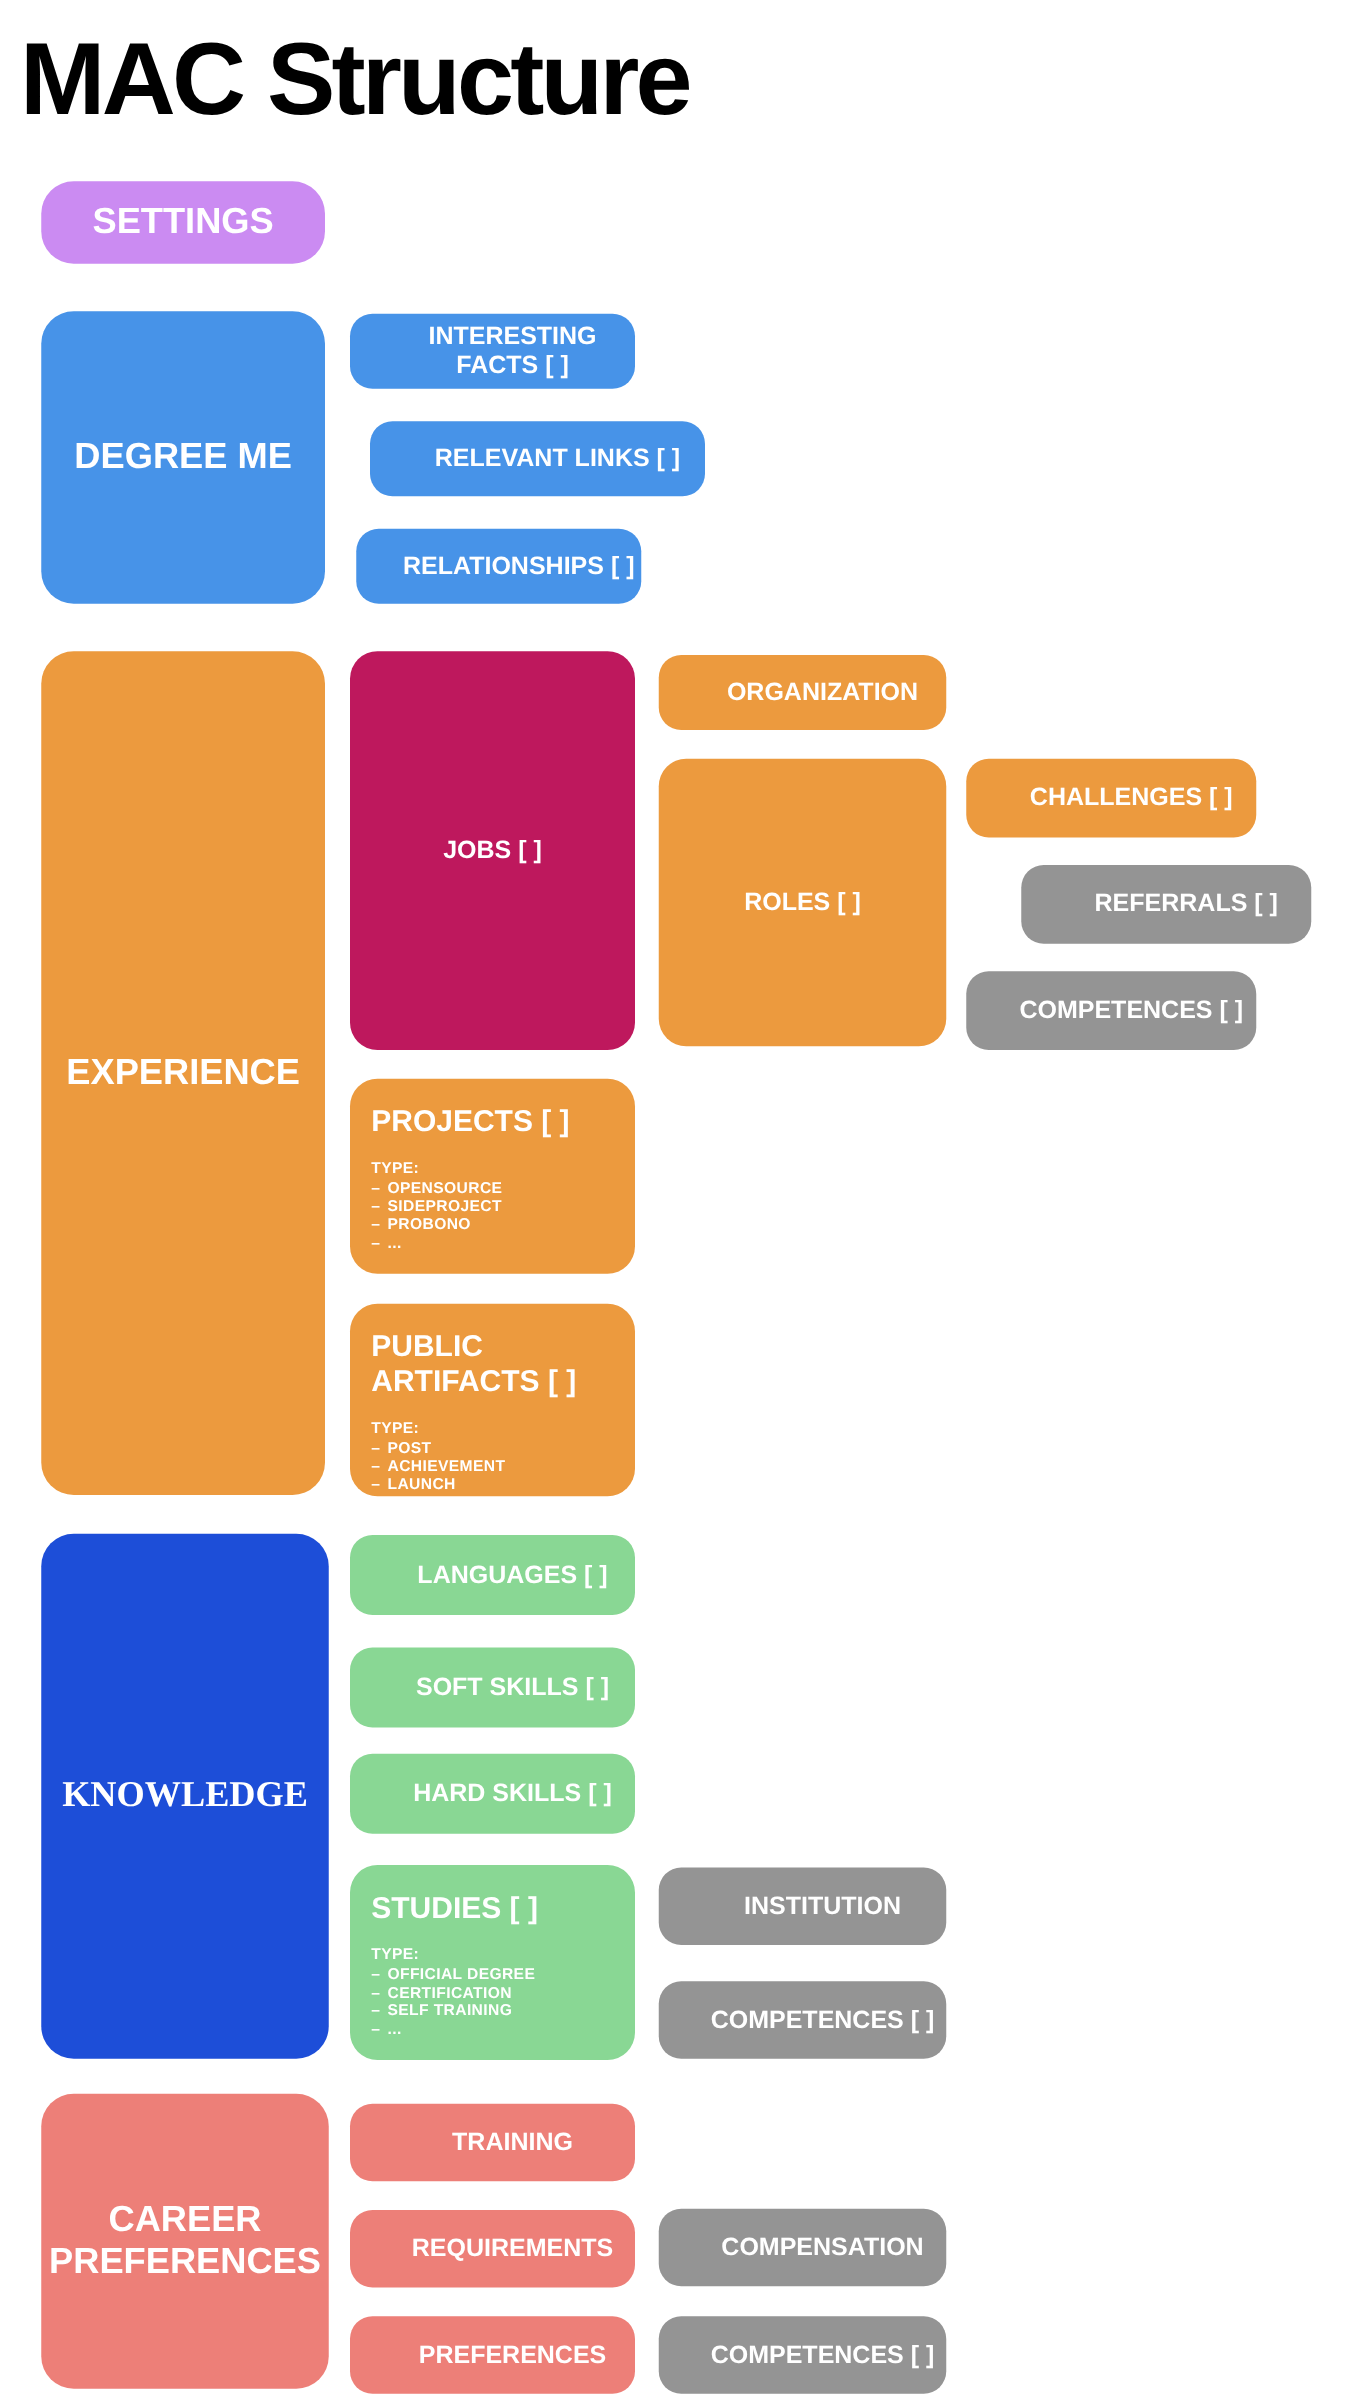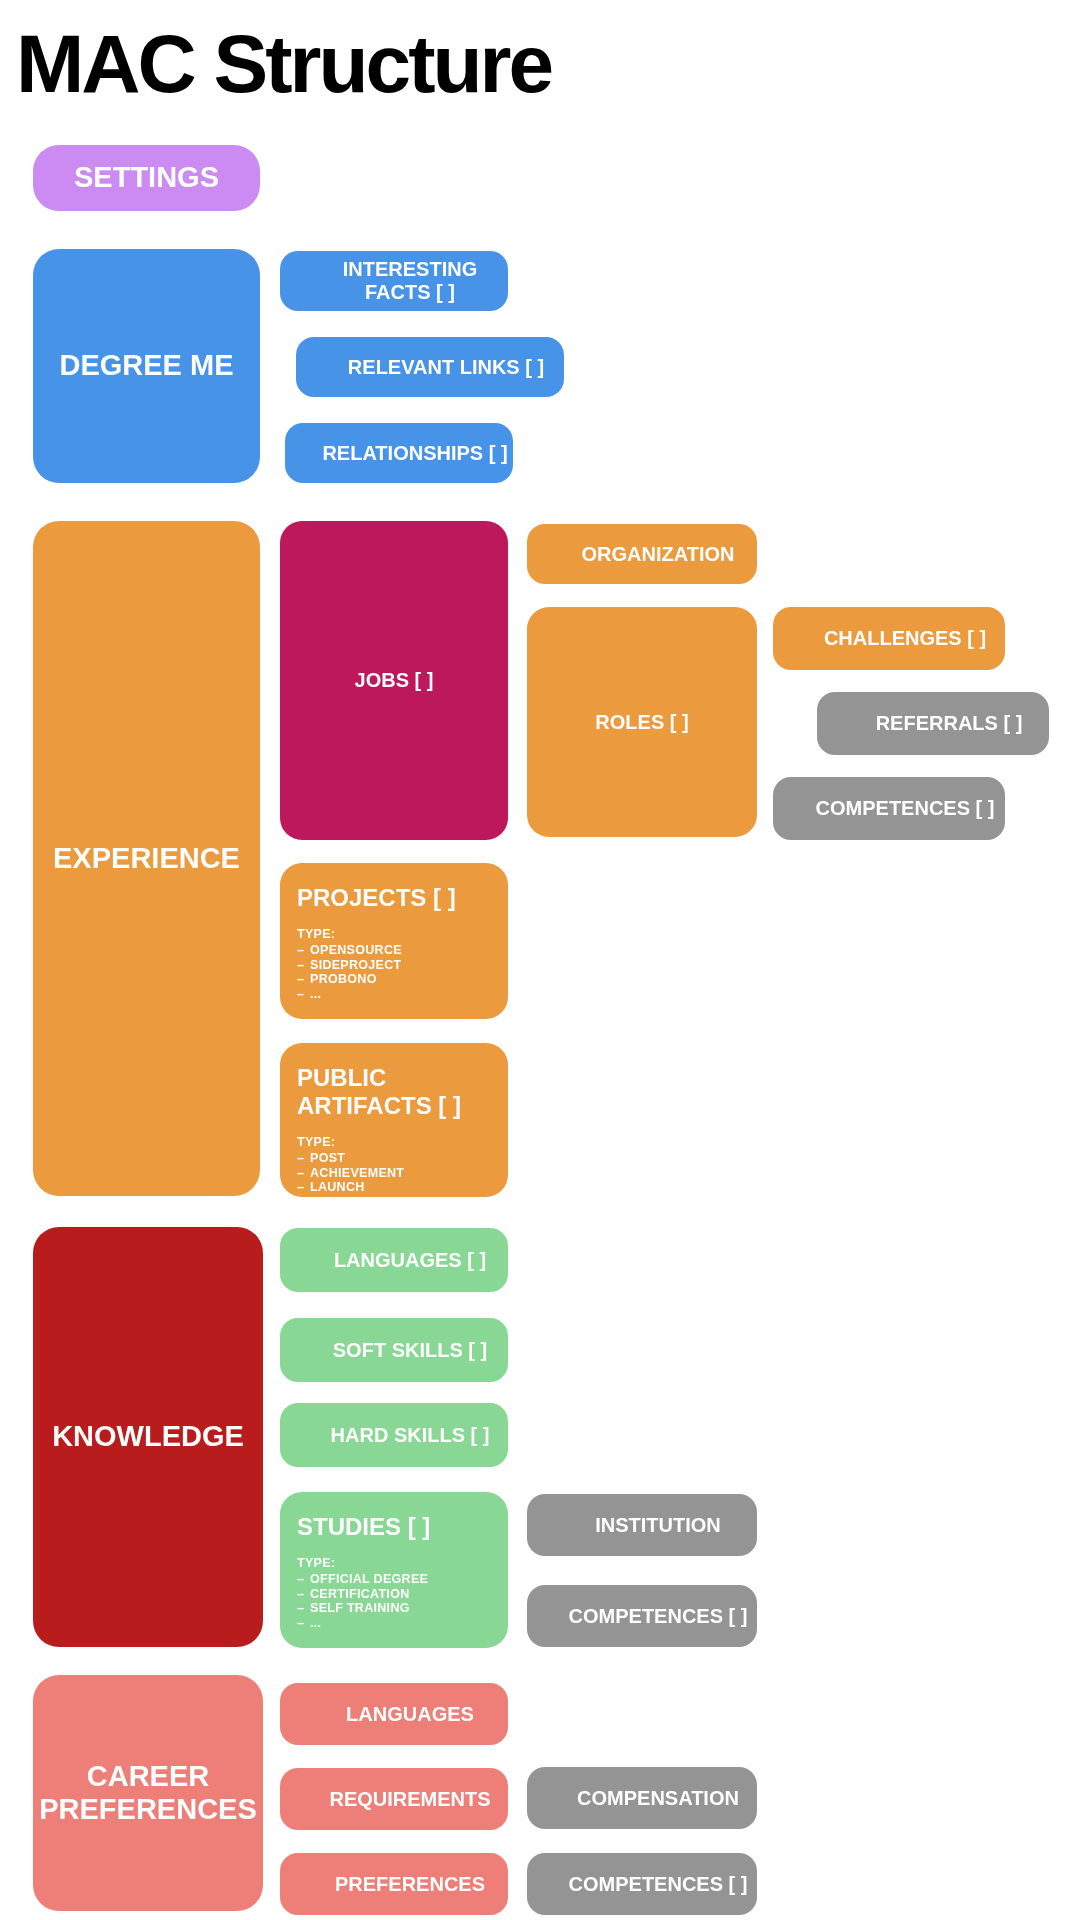--- a/index.html
+++ b/index.html
@@ -128,21 +128,21 @@
   <div class="card-title">PUBLIC ARTIFACTS [ ]</div>
   <div class="type-heading">TYPE:</div>
   <ul class="type-list">
     <li>POST</li>
     <li>ACHIEVEMENT</li>
     <li>LAUNCH</li>
     <li>...</li>
   </ul>
 </div>
 
-<div class="node node-lg" style="left: 33px; top: 1227px; width: 230px; height: 420px; background: #b91c1c;">
+<div class="node node-lg" style="left: 33px; top: 1227px; width: 230px; height: 420px; background: #1d4ed8; font-family: Liberation Serif, serif;">
   <span>KNOWLEDGE</span>
 </div>
 <div class="node node-sm" style="left: 280px; top: 1228px; width: 228px; height: 64px; background: rgb(137, 215, 148);">
   <span>LANGUAGES [ ]</span>
 </div>
 <div class="node node-sm" style="left: 280px; top: 1318px; width: 228px; height: 64px; background: rgb(137, 215, 148);">
   <span>SOFT SKILLS [ ]</span>
 </div>
 <div class="node node-sm" style="left: 280px; top: 1403px; width: 228px; height: 64px; background: rgb(137, 215, 148);">
   <span>HARD SKILLS [ ]</span>
@@ -162,21 +162,21 @@
   <span>INSTITUTION</span>
 </div>
 <div class="node node-sm" style="left: 527px; top: 1585px; width: 230px; height: 62px; background: rgb(148, 148, 148);">
   <span>COMPETENCES [ ]</span>
 </div>
 
 <div class="node node-lg" style="left: 33px; top: 1675px; width: 230px; height: 236px; background: rgb(237, 127, 120);">
   <span>CAREER PREFERENCES</span>
 </div>
 <div class="node node-sm" style="left: 280px; top: 1683px; width: 228px; height: 62px; background: rgb(237, 127, 120);">
-  <span>LANGUAGES</span>
+  <span>TRAINING</span>
 </div>
 <div class="node node-sm" style="left: 280px; top: 1768px; width: 228px; height: 62px; background: rgb(237, 127, 120);">
   <span>REQUIREMENTS</span>
 </div>
 <div class="node node-sm" style="left: 280px; top: 1853px; width: 228px; height: 62px; background: rgb(237, 127, 120);">
   <span>PREFERENCES</span>
 </div>
 <div class="node node-sm" style="left: 527px; top: 1767px; width: 230px; height: 62px; background: rgb(148, 148, 148);">
   <span>COMPENSATION</span>
 </div>

